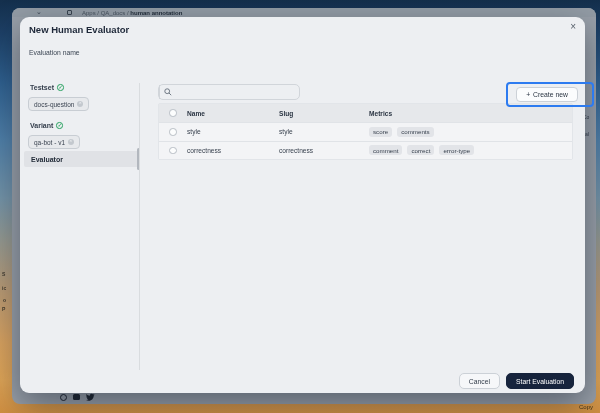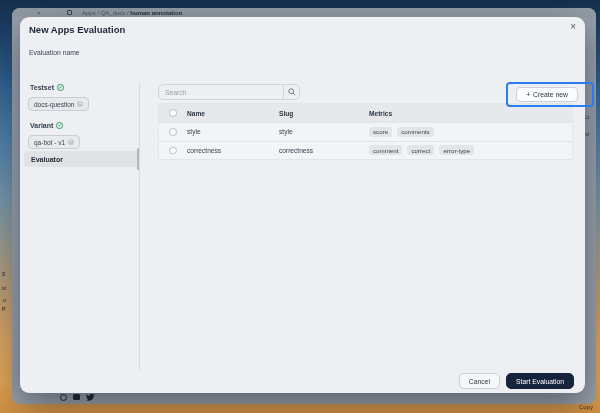--- a/index.html
+++ b/index.html
@@ -104,21 +104,21 @@
     <div class="win-footer-icons">
       <span class="gh-circle"></span>
       <span class="li-square"></span>
       <svg width="9" height="8" viewBox="0 0 12 10">
           <path d="M11 1.5c-.4.2-.9.4-1.3.4.5-.3.8-.7 1-1.2-.5.3-1 .5-1.5.6C8.7.8 8.1.5 7.4.5 6.1.5 5.1 1.6 5.1 2.9c0 .2 0 .4.1.5C3.3 3.3 1.7 2.4.6 1.1c-.2.4-.3.7-.3 1.2 0 .8.4 1.5 1 2-.4 0-.7-.1-1-.3 0 1.2.8 2.1 1.9 2.4-.2.1-.4.1-.6.1h-.4c.3.9 1.2 1.6 2.2 1.6-.8.6-1.8 1-2.9 1H0c1 .7 2.3 1 3.6 1 4.3 0 6.7-3.6 6.7-6.7v-.3c.4-.3.8-.7 1.1-1.1z" fill="#1f2630"></path>
         </svg>
     </div>
   </div>
 
   <div class="modal">
-    <div class="m-title">New Apps Evaluation</div>
+    <div class="m-title">New Human Evaluator</div>
     <div class="m-close">×</div>
 
     <div class="m-label">Evaluation name</div>
 
     <div class="sb-label" style="left:10px; top:67px;">
       <span>Testset</span>
       <span class="check"></span>
     </div>
     <div class="pill" style="left:8px; top:80px;">
       <span>docs-question</span>
@@ -132,21 +132,20 @@
       <span>qa-bot - v1</span>
       <span class="tagx"></span>
     </div>
     <div class="evaluator-row">
       <span>Evaluator</span>
     </div>
     <div class="sb-thumb"></div>
     <div class="sb-divider"></div>
 
     <div class="searchbox">
-      <input type="text" placeholder="Search" style="">
       <span class="search-iconbox">
         <svg width="8" height="8" viewBox="0 0 10 10">
             <circle cx="4" cy="4" r="3" fill="none" stroke="#6b7480" stroke-width="1.2"></circle>
             <line x1="6.2" y1="6.2" x2="9" y2="9" stroke="#6b7480" stroke-width="1.2"></line>
           </svg>
       </span>
     </div>
     <div class="create-btn">
       <span>+</span>
       <span>Create new</span>

